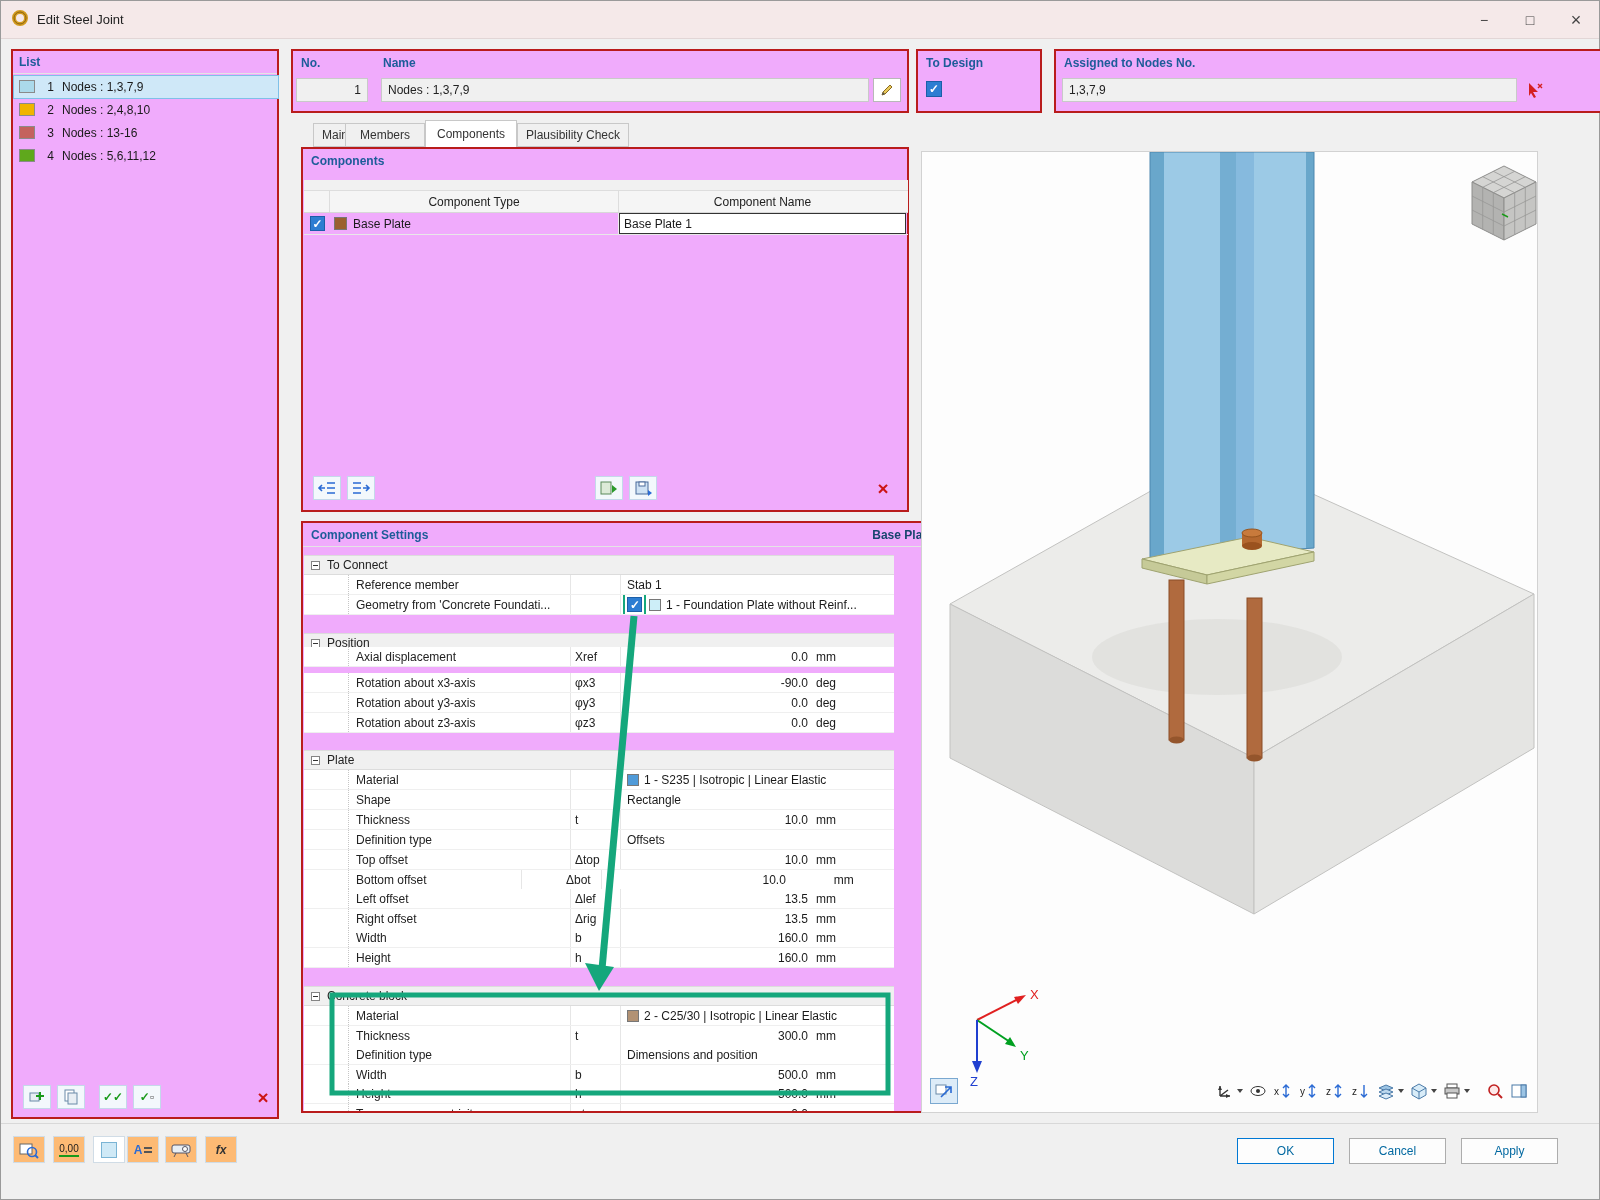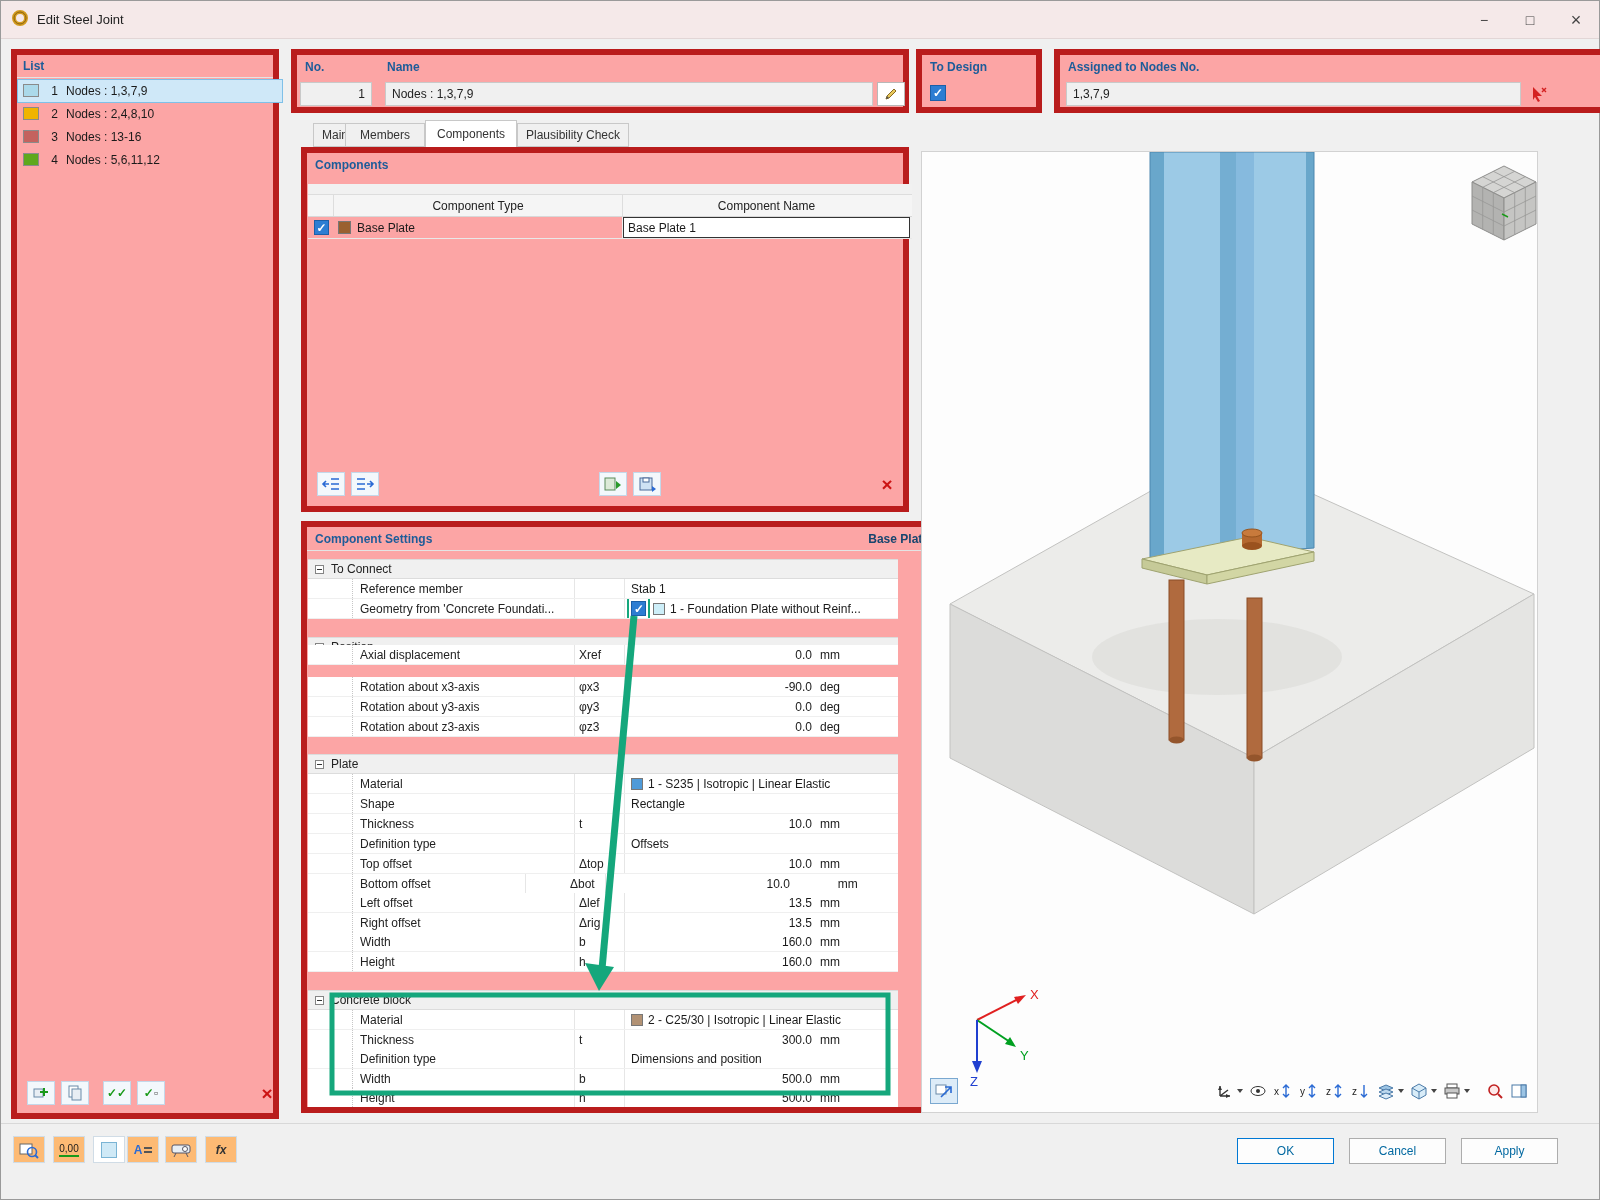--- a/index.html
+++ b/index.html
@@ -8,21 +8,21 @@
   .window { position:relative; width:1600px; height:1200px; background:#f0f0f0; border:1px solid #9a9a9a; }
 
   
   .titlebar { position:absolute; left:0; top:0; right:0; height:38px; background:#f5e9e9; border-bottom:1px solid #e2d6d6; display:flex; align-items:center; }
   .titlebar .app-ic { margin:0 8px 0 10px; }
   .titlebar .ttl { font-size:13px; color:#222; }
   .wbtns { position:absolute; right:0; top:0; height:38px; display:flex; }
   .wbtn { width:46px; height:38px; display:flex; align-items:center; justify-content:center; color:#444; font-size:14px; }
 
   
-  .card { position:absolute; background:#fca5a5; border:6px solid #b91c1c; }
+  .card { position:absolute; background:#f0abfc; border:2px solid #b91c1c; }
   .bluelabel { color:#1d5c99; font-weight:bold; font-size:12px; }
   .field { background:#f0f0f0; border:1px solid #c9c9c9; font-family:"Liberation Sans",sans-serif; font-size:12px; padding:0 6px; height:24px; color:#222; }
   .cb { width:16px; height:16px; background:#2d7dd2; border:1px solid #1b5fa8; position:relative; }
   .cb::after { content:"✓"; position:absolute; left:2px; top:0px; color:#fff; font-size:12px; font-weight:bold; }
   .cb.small { width:15px; height:15px; }
   .xicon { color:#cc1414; font-size:19px; font-weight:bold; line-height:1; }
   .icbtn { display:flex; align-items:center; justify-content:center; background:#f3f8fc; border:1px solid #c4d8ea; }
   .flat { background:transparent; border:1px solid transparent; }
   .caret { width:0; height:0; border-left:3.5px solid transparent; border-right:3.5px solid transparent; border-top:4px solid #444; margin-left:3px; }
 
@@ -273,21 +273,21 @@
         <div class="cb small green-outline" style="margin-right:7px;"></div>
         <span class="mswatch" style="background-color: rgb(205, 238, 248);"></span>
         <span>1 - Foundation Plate without Reinf...</span>
       </div>
     </div>
 
     <div class="sgroup" style="top:110px;">
         <span class="expbox"></span>
         <span>Position</span>
       </div>
-    <div class="srow" style="top:118px;">
+    <div class="srow" style="top:124px;">
       <div class="sc-label">Axial displacement</div>
       <div class="sc-sym">Xref</div>
       <div class="sc-val">0.0</div>
       <div class="sc-unit">mm</div>
     </div>
     <div class="srow" style="top:150px;">
       <div class="sc-label">Rotation about x3-axis</div>
       <div class="sc-sym">φx3</div>
       <div class="sc-val">-90.0</div>
       <div class="sc-unit">deg</div>

